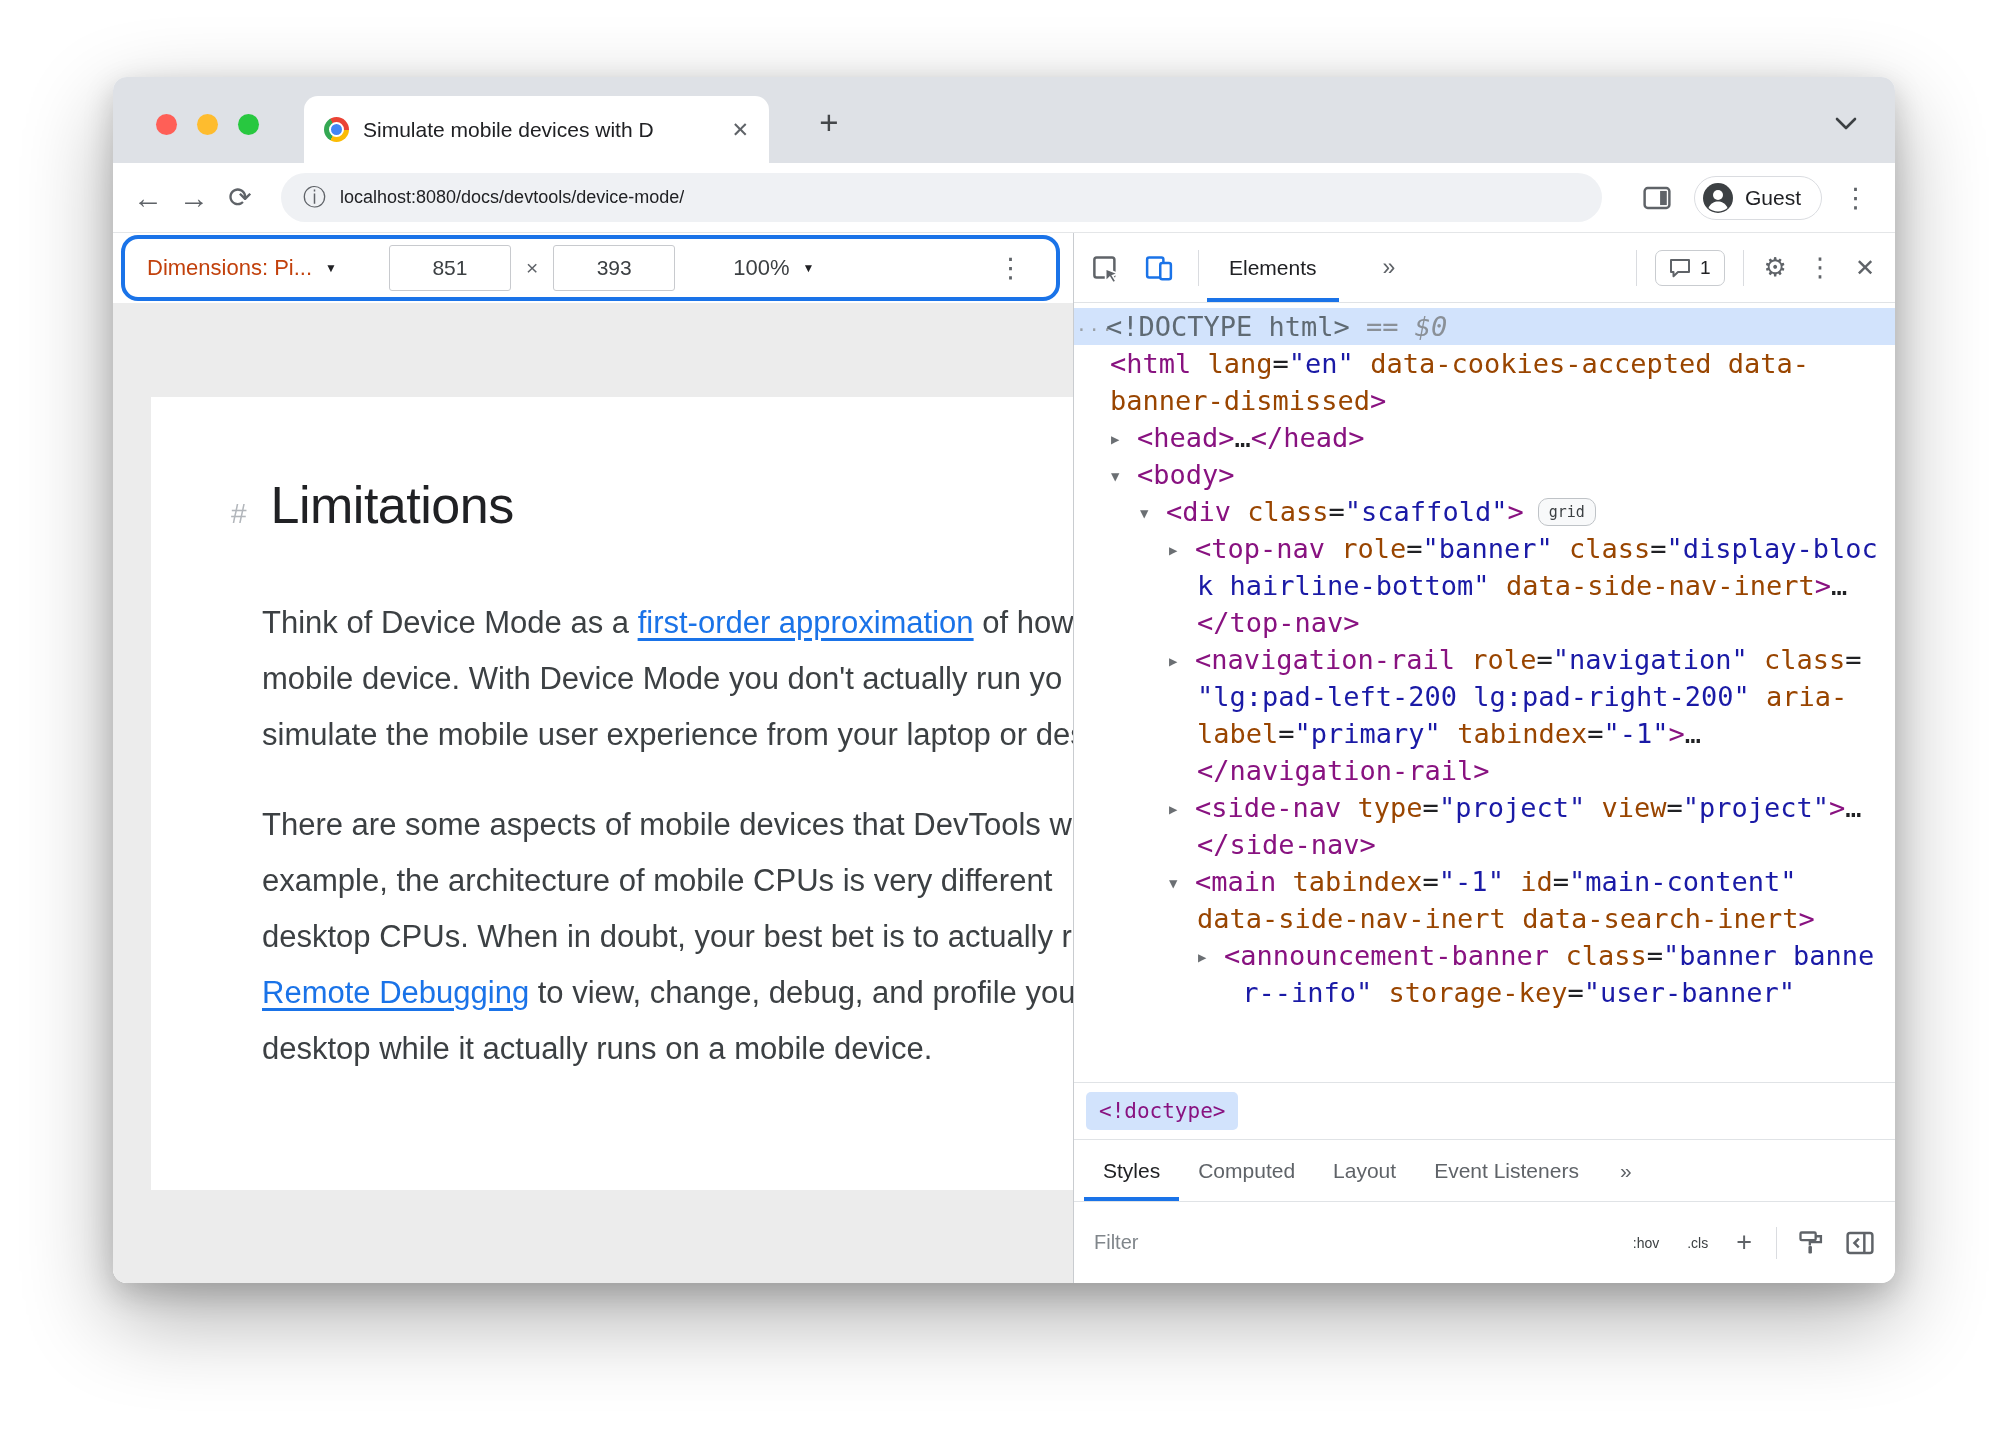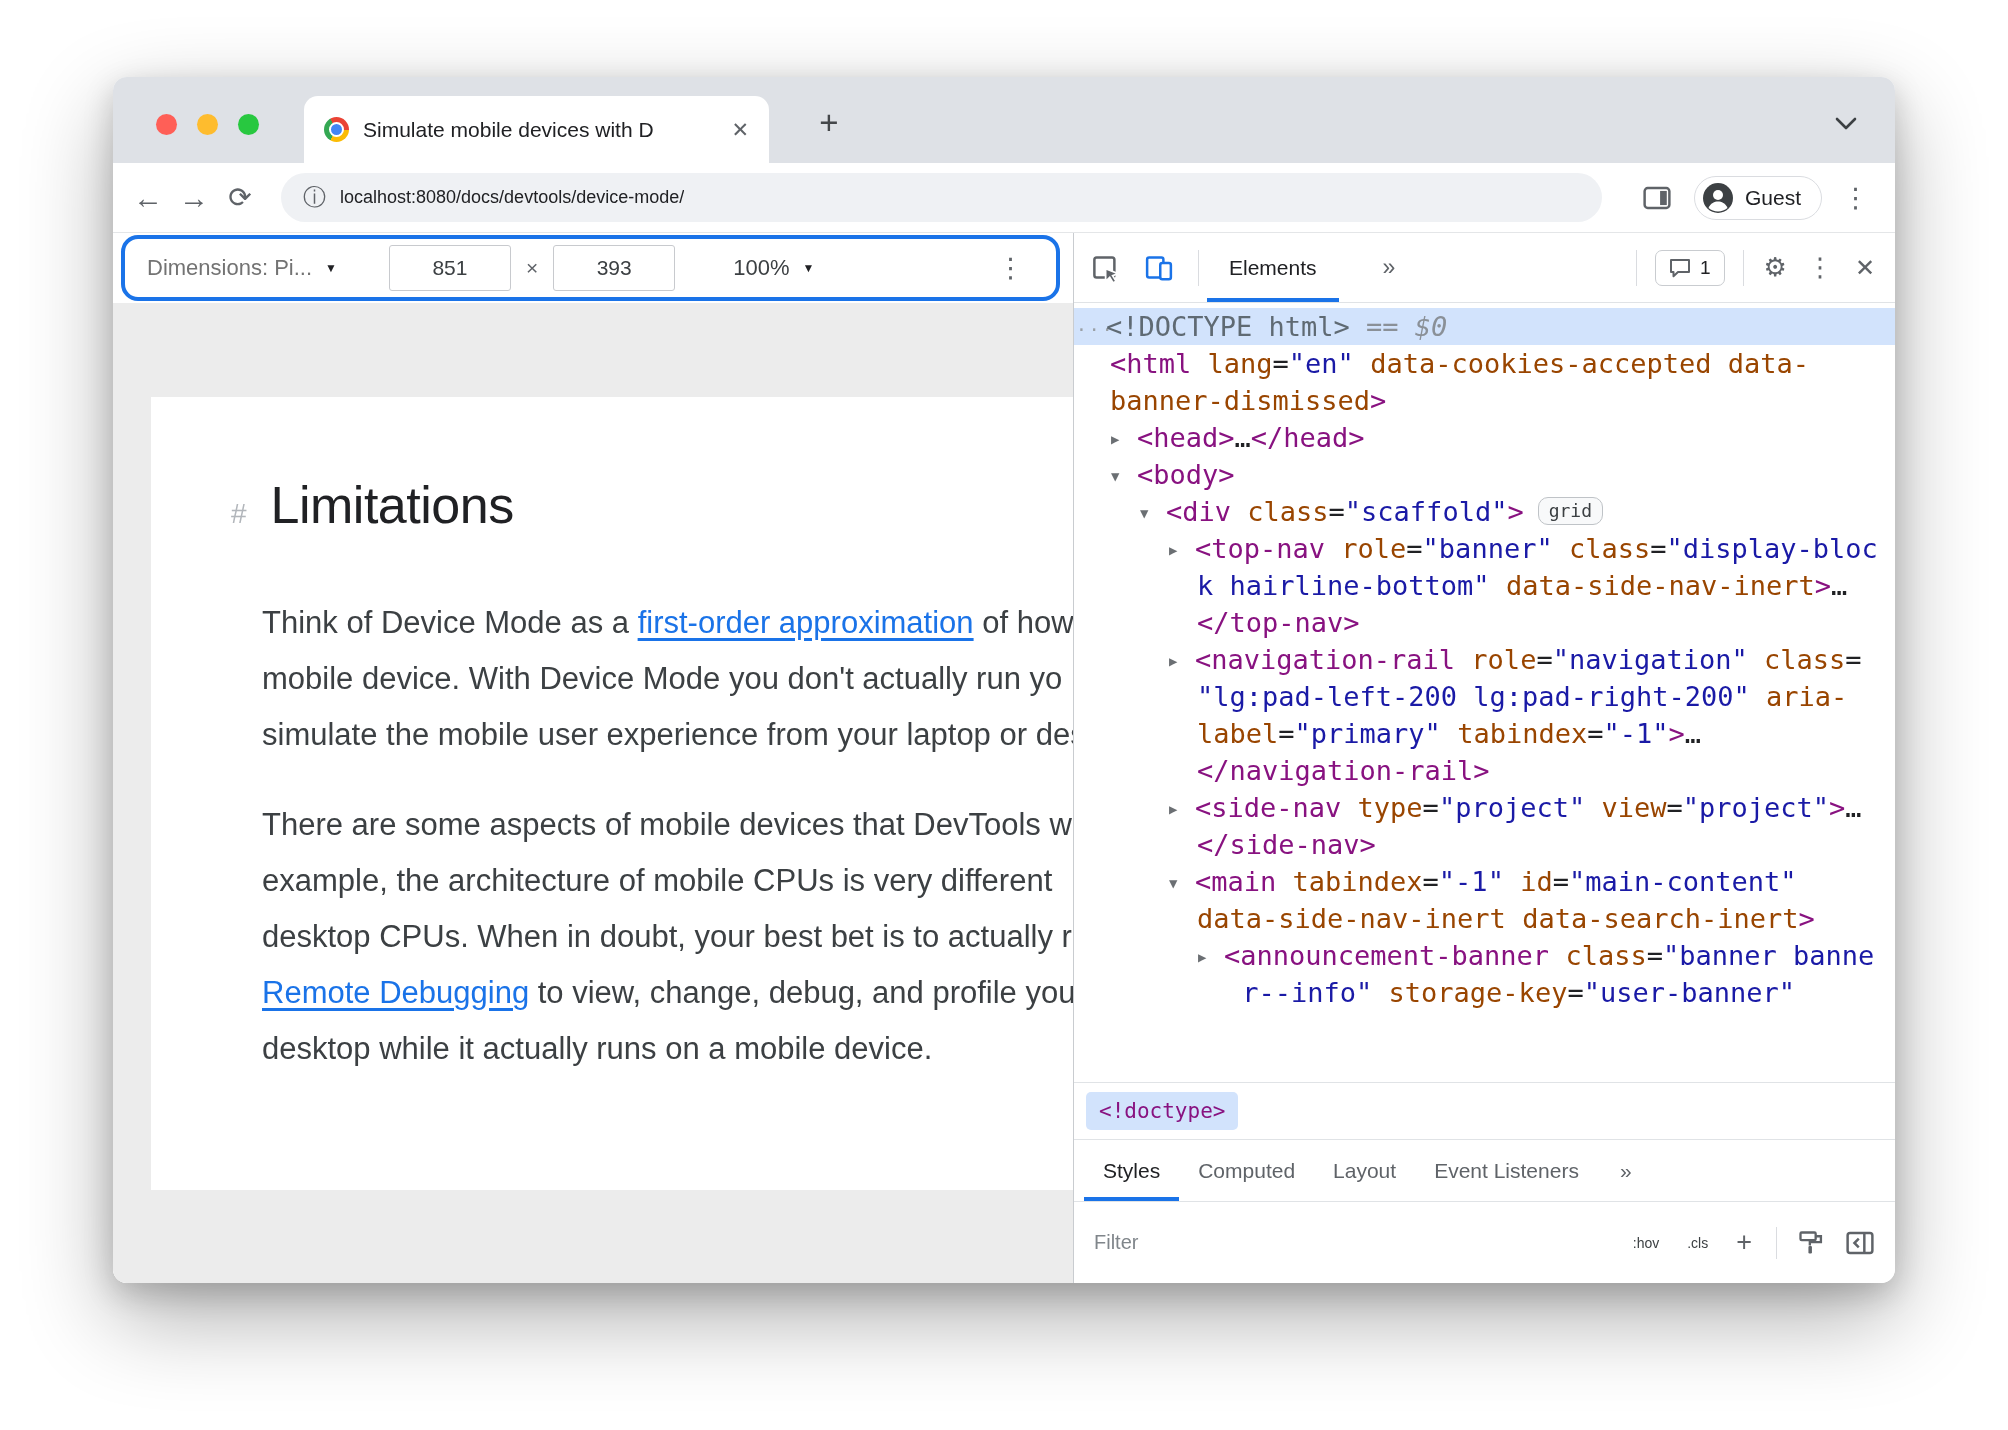--- a/index.html
+++ b/index.html
@@ -48,21 +48,21 @@
   
   .content { display: flex; height: 1050px; }
   .left { width: 960px; position: relative; background: #fff; }
   
   .device-toolbar { height: 70px; background: #fff; position: relative; }
   .ring {
     position: absolute; left: 8px; top: 2px; right: 13px; bottom: 2px;
     border: 4px solid #1a73e8; border-radius: 17px;
     display: flex; align-items: center; padding: 0 22px;
   }
-  .dim-label { font-size: 22px; color: #737373; white-space: nowrap; }
+  .dim-label { font-size: 22px; color: #c2410c; white-space: nowrap; }
   .caret { font-size: 12px; color: #202124; margin-left: 13px; }
   .dim-input {
     width: 122px; height: 46px; border: 1px solid #c8cace; border-radius: 3px; background: #fff;
     text-align: center; font-size: 21px; color: #3c4043; font-family: "Liberation Sans", sans-serif; outline: none;
   }
   .dim-input.first { margin-left: 52px; }
   .dim-x { margin: 0 15px; color: #5f6368; font-size: 21px; }
   .zoom { margin-left: 58px; font-size: 22px; color: #3c4043; }
   .tb-kebab { margin-left: auto; margin-right: 10px; font-size: 27px; color: #5f6368; }
   
@@ -93,21 +93,21 @@
   .dt-close { margin-left: 22px; font-size: 24px; color: #5f6368; }
   
   .dt-tree { flex: 1; overflow: hidden; padding-top: 5px; font-family: "DejaVu Sans Mono", monospace; font-size: 27px; line-height: 37px; }
   .t-row { white-space: pre; height: 37px; }
   .t-row.sel { background: #d2e3fc; }
   .arr { display: inline-block; width: 26px; margin-left: -28px; font-size: 14px; color: #6b6f73; text-align: left; vertical-align: 3px; }
   .tk-p { color: #881280; } .tk-a { color: #994500; } .tk-v { color: #1a1aa6; }
   .tk-t { color: #202124; } .tk-d { color: #5f6a73; text-align: center; }
   .tk-i { color: #8a9097; font-style: italic; }
   .tk-g { display: inline-block; width: 30px; margin-left: -34px; color: #9aa0a6; font-size: 18px; letter-spacing: 2px; }
-  .badge { display: inline-block; margin-left: 14px; padding: 0 10px; border: 1px solid #bfc3c7; border-radius: 10px; background: #f8f9fa; color: #3c4043; font-size: 18px; line-height: 26px; vertical-align: 4px; }
+  .badge { display: inline-block; margin-left: 14px; padding: 0 10px; border: 1px solid #bfc3c7; border-radius: 10px; background: #f8f9fa; color: #3c4043; font-size: 15px; line-height: 26px; vertical-align: 4px; }
   
   .dt-crumbs { height: 57px; flex: 0 0 auto; border-top: 1px solid #e0e3e6; display: flex; align-items: center; padding: 0 12px; }
   .crumb { background: #d2e3fc; color: #881280; font-family: "DejaVu Sans Mono", monospace; font-size: 21px; padding: 7px 13px; border-radius: 5px; }
   .dt-tabs { height: 62px; flex: 0 0 auto; border-top: 1px solid #e0e3e6; display: flex; align-items: center; padding-left: 10px; font-size: 21px; color: #5f6368; }
   .s-tab { padding: 0 19px; height: 100%; display: flex; align-items: center; white-space: nowrap; }
   .s-tab.active { color: #202124; box-shadow: inset 0 -4px 0 #1a73e8; }
   .s-tab.more { padding: 0 12px; margin-left: 10px; }
   .dt-filter { height: 82px; flex: 0 0 auto; border-top: 1px solid #e0e3e6; display: flex; align-items: center; padding: 0 20px; }
   .filter-input { border: none; outline: none; flex: 1; font-size: 20px; color: #202124; font-family: "Liberation Sans", sans-serif; background: transparent; }
   .filter-input::placeholder { color: #80868b; }

